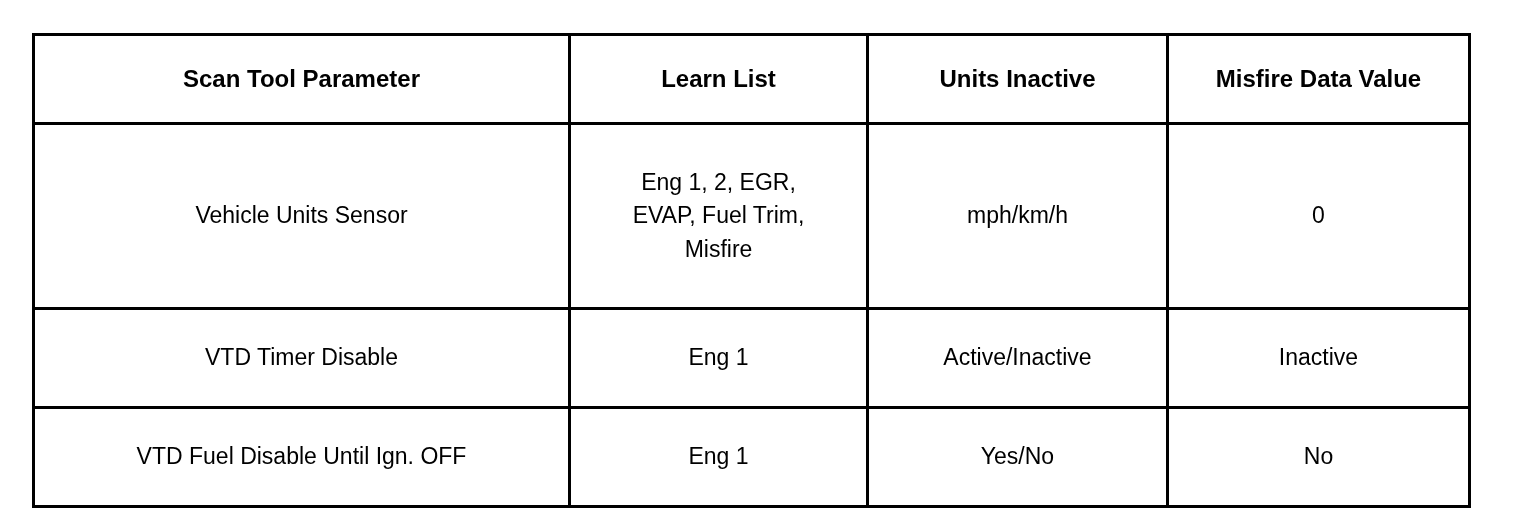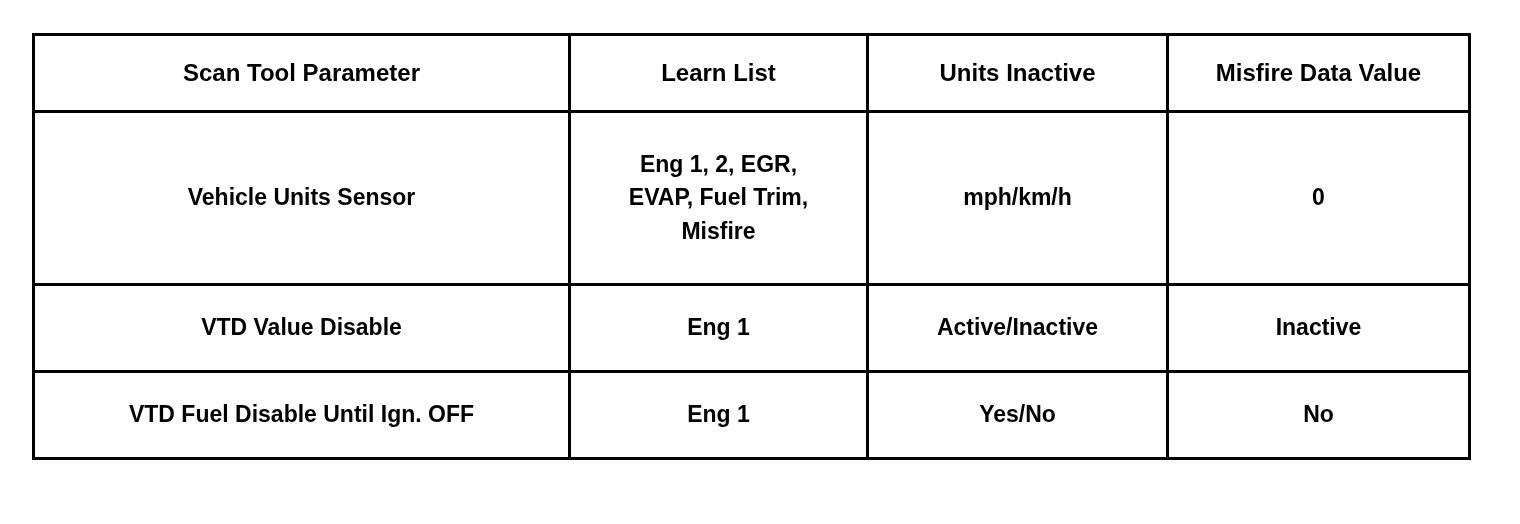--- a/index.html
+++ b/index.html
@@ -35,31 +35,31 @@
   table.param-table col.c0 { width: 536px; }
   table.param-table col.c1 { width: 298px; }
   table.param-table col.c2 { width: 300px; }
   table.param-table col.c3 { width: 302px; }
 
   table.param-table th,
   table.param-table td {
     border: 3px solid #000000;
     text-align: center;
     vertical-align: middle;
-    padding: 6px 8px;
+    padding: 12px 8px;
     font-size: 23px;
     line-height: 1.45;
   }
   table.param-table th {
     font-weight: bold;
     font-size: 24px;
     height: 62px;
   }
   table.param-table td {
-    font-weight: bold;
+    font-weight: normal;
   }
   tr.row-tall td {
     height: 158px;
   }
   tr.row-std td {
     height: 72px;
   }
   .cell-multiline {
     white-space: pre-line;
   }
@@ -87,21 +87,21 @@
       <tbody>
         <tr class="row-tall">
           <td>Vehicle Units Sensor</td>
           <td class="cell-multiline">Eng 1, 2, EGR,
 EVAP, Fuel Trim,
 Misfire</td>
           <td>mph/km/h</td>
           <td>0</td>
         </tr>
         <tr class="row-std">
-          <td>VTD Value Disable</td>
+          <td>VTD Timer Disable</td>
           <td class="cell-multiline">Eng 1</td>
           <td>Active/Inactive</td>
           <td>Inactive</td>
         </tr>
         <tr class="row-std">
           <td>VTD Fuel Disable Until Ign. OFF</td>
           <td class="cell-multiline">Eng 1</td>
           <td>Yes/No</td>
           <td>No</td>
         </tr>

